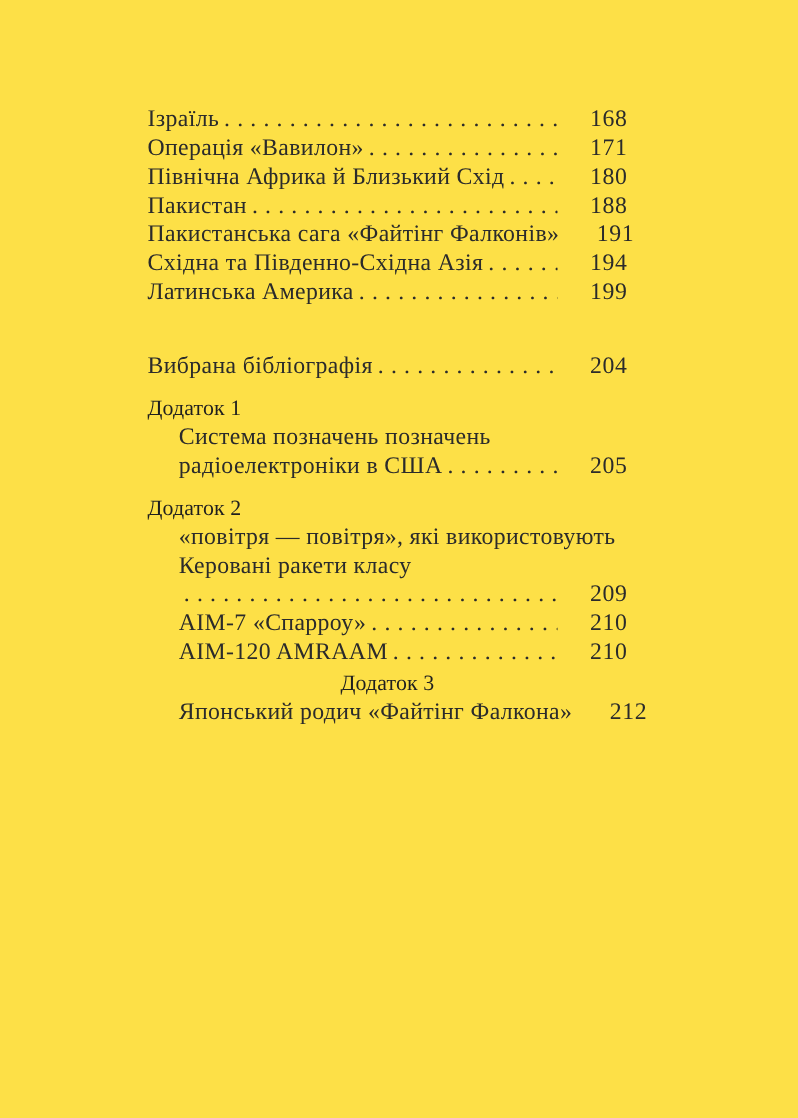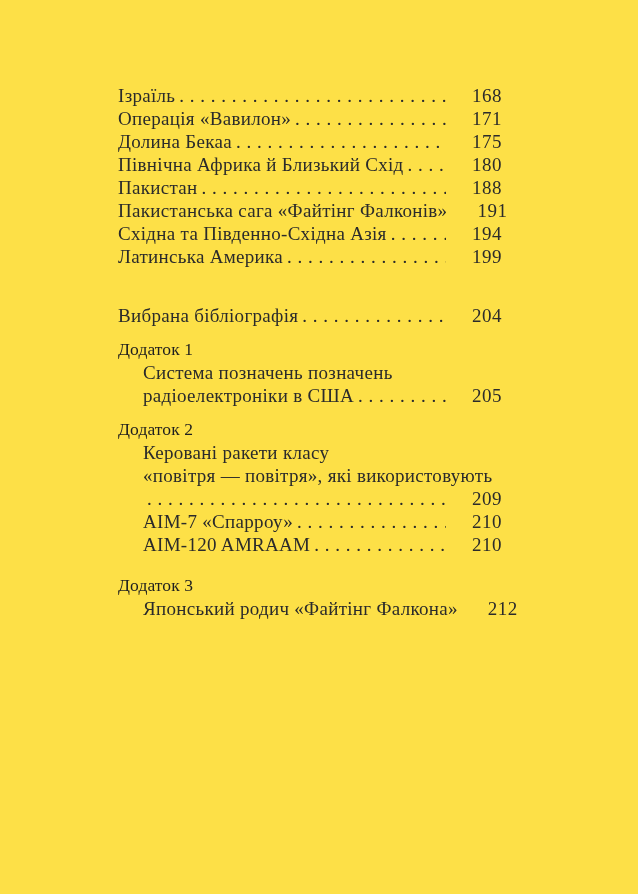--- a/index.html
+++ b/index.html
@@ -73,25 +73,20 @@
         <span class="label">Ізраїль</span>
         <span class="dots"></span>
         <span class="page-num">168</span>
       </div>
       <div class="row">
         <span class="label">Операція «Вавилон»</span>
         <span class="dots"></span>
         <span class="page-num">171</span>
       </div>
       <div class="row">
-        <span class="label">Долина Бекаа</span>
-        <span class="dots"></span>
-        <span class="page-num">175</span>
-      </div>
-      <div class="row">
         <span class="label">Північна Африка й Близький Схід</span>
         <span class="dots"></span>
         <span class="page-num">180</span>
       </div>
       <div class="row">
         <span class="label">Пакистан</span>
         <span class="dots"></span>
         <span class="page-num">188</span>
       </div>
       <div class="row">
@@ -122,40 +117,40 @@
       </div>
       <div class="row indent">
         <span class="label">радіоелектроніки в США</span>
         <span class="dots"></span>
         <span class="page-num">205</span>
       </div>
       <div class="row sans" style="margin-top: 11px; text-align: center;">
         <span class="label">Додаток 2</span>
       </div>
       <div class="row indent">
-        <span class="label">Керовані ракети класу</span>
+        <span class="label">«повітря — повітря», які використовують</span>
       </div>
       <div class="row indent">
-        <span class="label">«повітря — повітря», які використовують</span>
+        <span class="label">Керовані ракети класу</span>
       </div>
       <div class="row indent">
         <span class="dots"></span>
         <span class="page-num">209</span>
       </div>
       <div class="row indent">
         <span class="label">AIM-7 «Спарроу»</span>
         <span class="dots"></span>
         <span class="page-num">210</span>
       </div>
       <div class="row indent">
         <span class="label">AIM-120 AMRAAM</span>
         <span class="dots"></span>
         <span class="page-num">210</span>
       </div>
-      <div class="row sans" style="margin-top: 18px;">
+      <div class="row sans" style="margin-top: 2px; justify-content: center;">
         <span class="label">Додаток 3</span>
       </div>
       <div class="row indent">
         <span class="label">Японський родич «Файтінг Фалкона»</span>
         <span class="dots"></span>
         <span class="page-num">212</span>
       </div>
     </div>
 </div>
 

